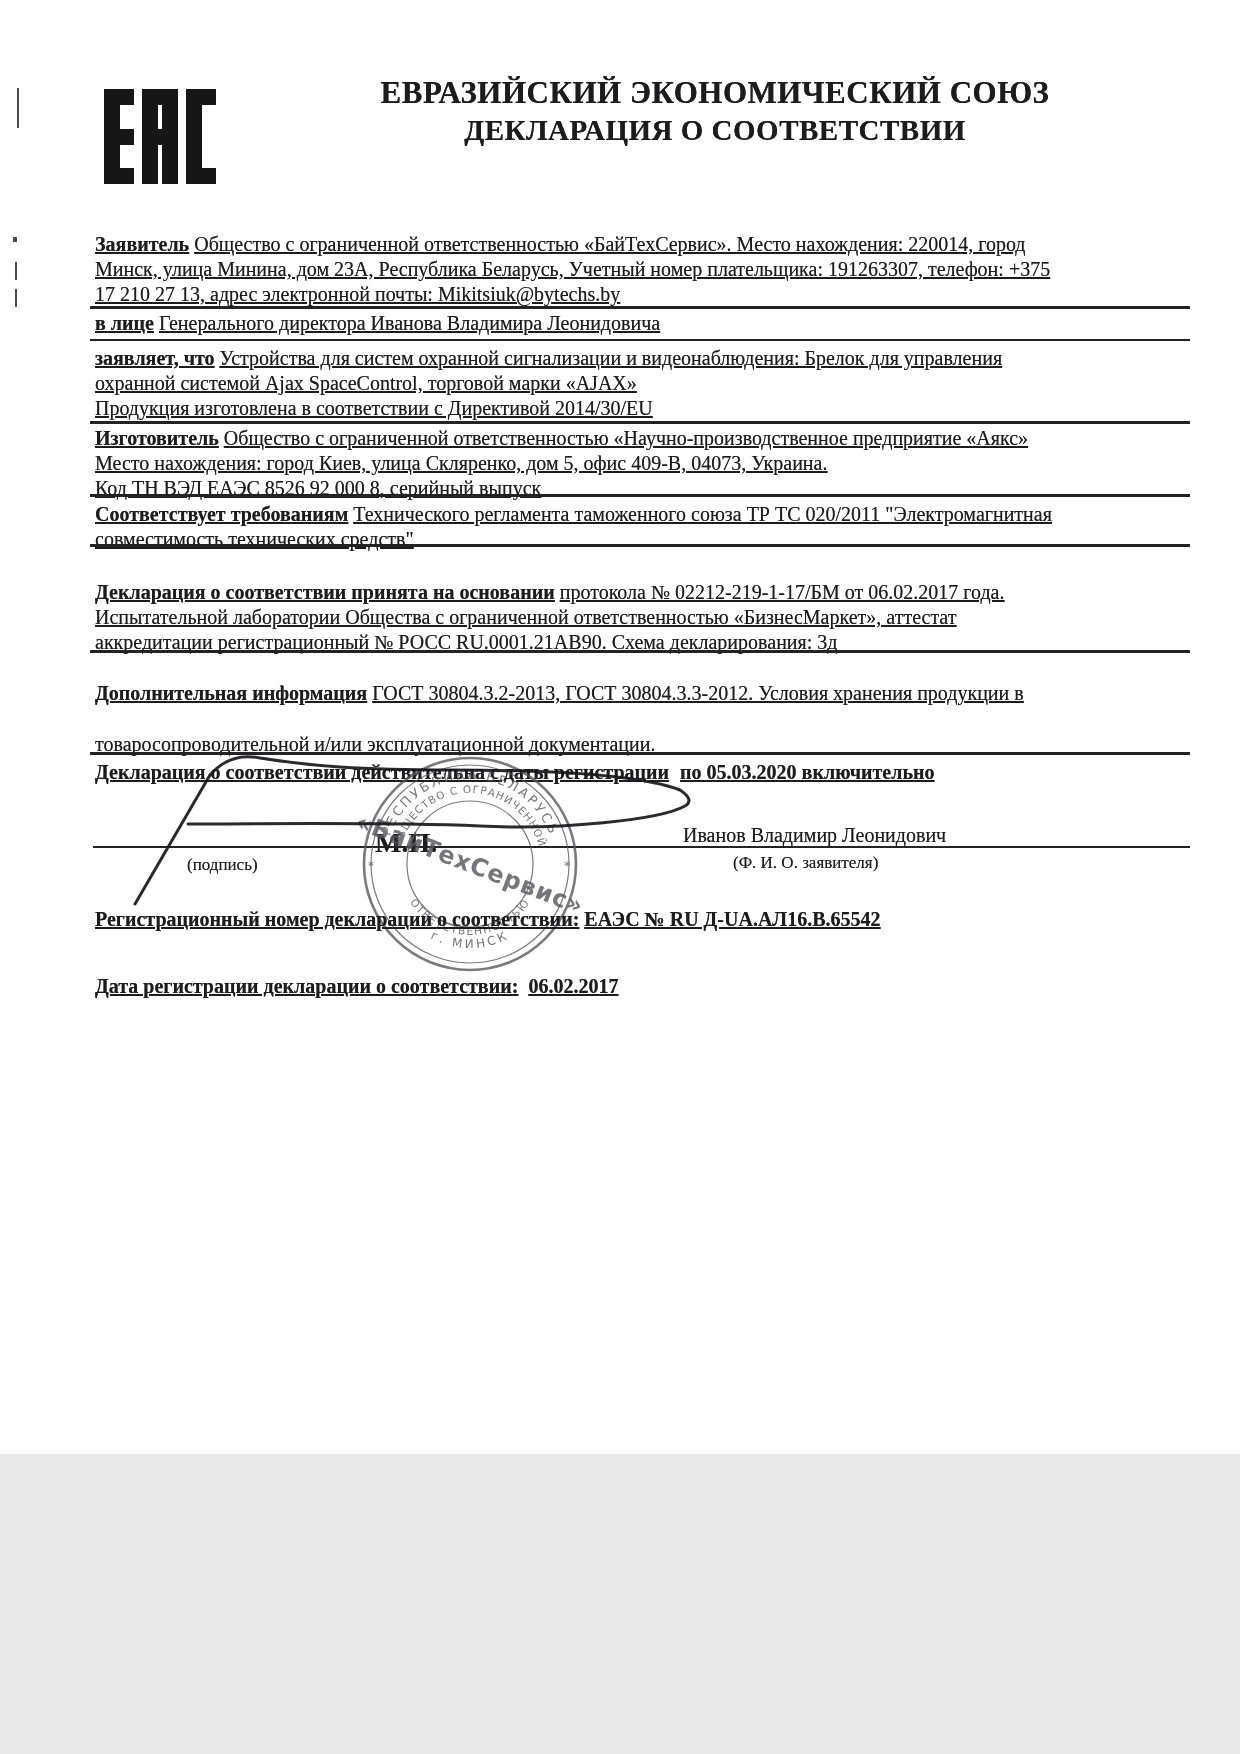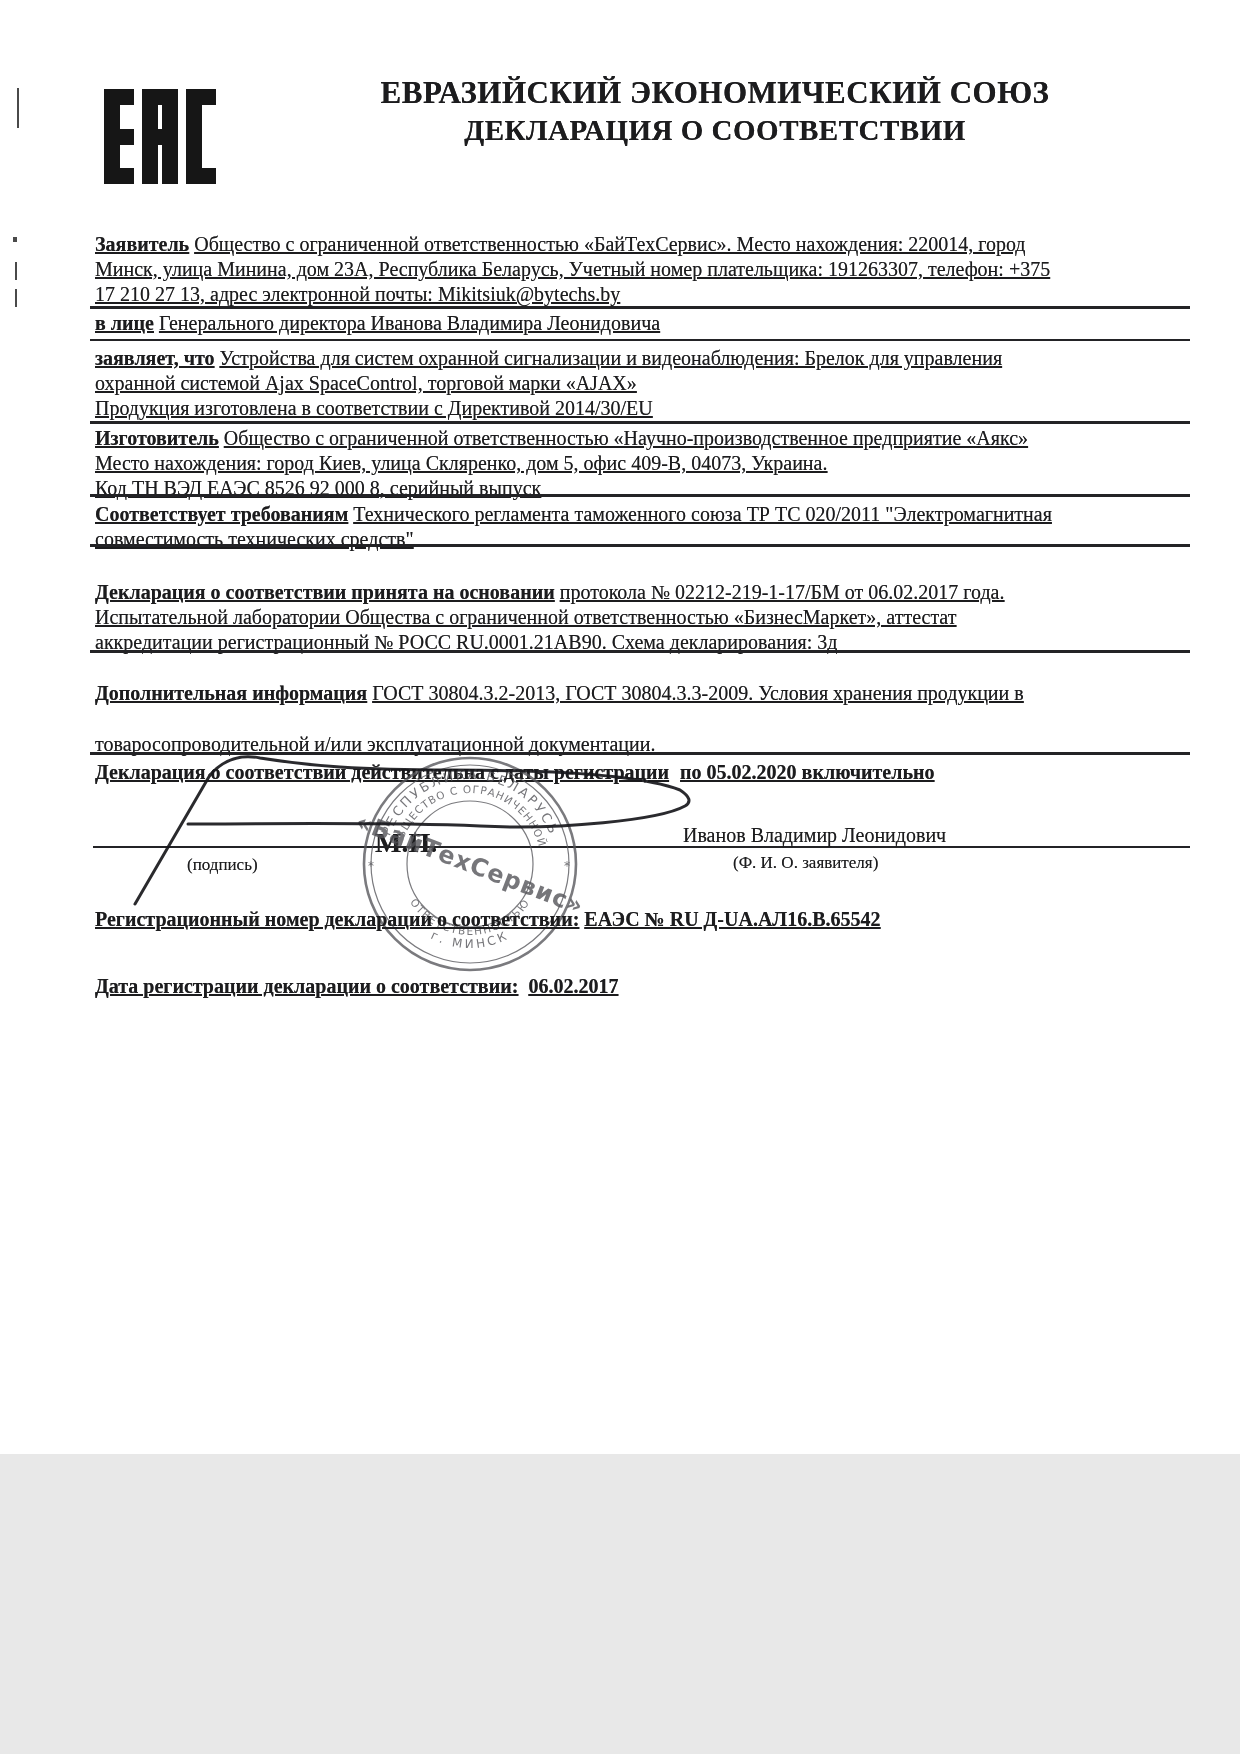--- a/index.html
+++ b/index.html
@@ -77,25 +77,25 @@
 
   <div class="tl" style="top:503px;"><span class="lbl">Соответствует требованиям</span><span>Технического регламента таможенного союза ТР ТС 020/2011 "Электромагнитная</span></div>
   <div class="tl" style="top:528px;">совместимость технических средств"</div>
   <div class="rule" style="top:544px;height:3px;"></div>
 
   <div class="tl" style="top:581px;"><span class="lbl">Декларация о соответствии принята на основании</span><span>протокола № 02212-219-1-17/БМ от 06.02.2017  года.</span></div>
   <div class="tl" style="top:606px;">Испытательной лаборатории Общества с ограниченной ответственностью «БизнесМаркет», аттестат</div>
   <div class="tl" style="top:631px;">аккредитации регистрационный № РОСС RU.0001.21АВ90. Схема декларирования: 3д</div>
   <div class="rule" style="top:650px;height:2.5px;"></div>
 
-  <div class="tl" style="top:682px;"><span class="lbl">Дополнительная информация</span><span>ГОСТ 30804.3.2-2013, ГОСТ 30804.3.3-2009. Условия хранения продукции в</span></div>
+  <div class="tl" style="top:682px;"><span class="lbl">Дополнительная информация</span><span>ГОСТ 30804.3.2-2013, ГОСТ 30804.3.3-2012. Условия хранения продукции в</span></div>
   <div class="tl" style="top:733px;">товаросопроводительной и/или эксплуатационной документации.</div>
   <div class="rule" style="top:752px;height:3px;"></div>
 
-  <div class="tl boldline" style="top:761px;"><span class="lbl" style="margin-right:11px;">Декларация о соответствии действительна с даты регистрации</span><span>по 05.02.2020 включительно</span></div>
+  <div class="tl boldline" style="top:761px;"><span class="lbl" style="margin-right:11px;">Декларация о соответствии действительна с даты регистрации</span><span>по 05.03.2020 включительно</span></div>
 
   <div class="cap" style="left:375px;top:827px;font-weight:700;font-size:28px;">М.П.</div>
   <div class="rule" style="left:93px;top:846px;width:1097px;height:1.7px;"></div>
   <div class="cap" style="left:187px;top:855px;">(подпись)</div>
   <div class="cap" style="left:683px;top:824px;font-size:20px;">Иванов Владимир Леонидович</div>
   <div class="cap" style="left:733px;top:853px;">(Ф. И. О. заявителя)</div>
 
   <svg style="left:350px;top:744px;" width="240" height="240" viewBox="0 0 240 240">
     <defs>
       <path id="as-top-outer" d="M 35 120 A 85 85 0 0 1 205 120"></path>

